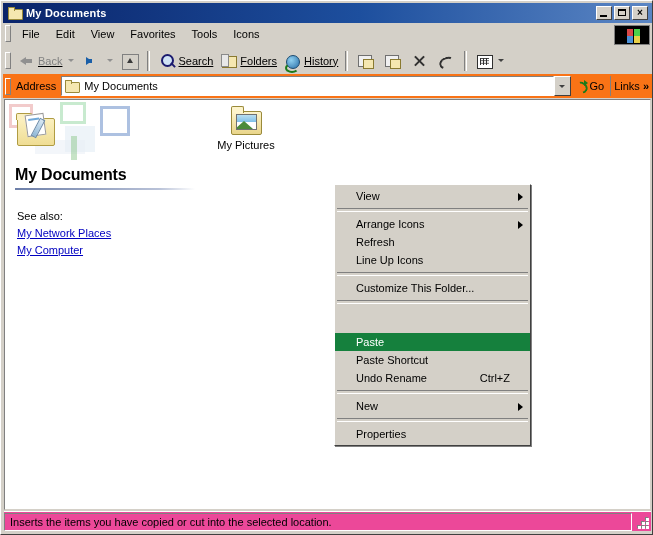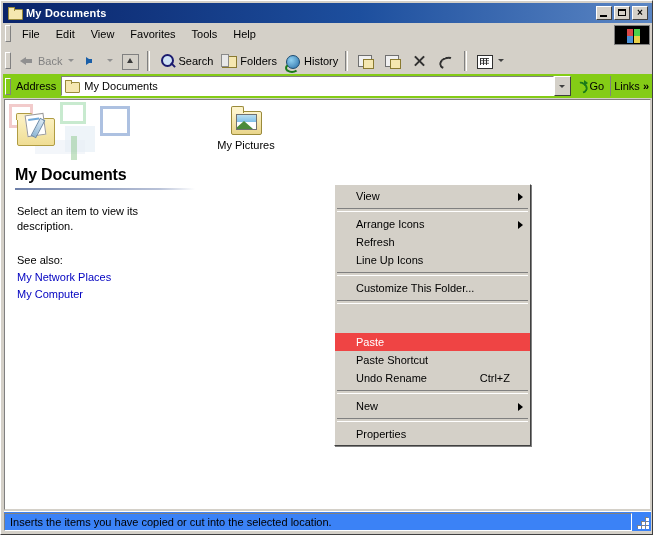--- a/index.html
+++ b/index.html
@@ -150,20 +150,21 @@
 
   
   #toolbar {
     position: absolute;
     left: 2px; top: 46px;
     width: 649px; height: 27px;
     background: #d4d0c8;
     display: flex;
     align-items: center;
     box-sizing: border-box;
+    text-decoration: underline;
   }
   .tb-btn {
     display: flex;
     align-items: center;
     height: 22px;
     padding: 0 3px;
     font-size: 11px;
     white-space: nowrap;
     color: #000;
     cursor: default;
@@ -301,21 +302,21 @@
     background:
       linear-gradient(to bottom, #303030 1px, transparent 1px) 0 0/100% 2.4px,
       linear-gradient(to right, #303030 1px, transparent 1px) 0 0/3px 100%;
   }
 
   
   #addressbar {
     position: absolute;
     left: 2px; top: 73px;
     width: 649px; height: 24px;
-    background: #84cc16;
+    background: #f97316;
     display: flex;
     align-items: center;
     box-sizing: border-box;
   }
   #address-label {
     font-size: 11px;
     padding: 0 5px 0 2px;
     white-space: nowrap;
   }
   #address-field {
@@ -482,20 +483,21 @@
     line-height: 13px;
   }
   #seealso {
     padding: 18px 0 0 12px;
     font-size: 11px;
     line-height: 17px;
   }
   #seealso .link {
     display: block;
     color: #0000c0;
+    text-decoration: underline;
     cursor: default;
   }
 
   
   #contentpane {
     position: absolute;
     left: 200px; top: 0;
     right: 0; bottom: 0;
   }
   .file-icon {
@@ -569,21 +571,21 @@
     height: 18px;
     line-height: 18px;
     padding: 0 20px 0 21px;
     font-size: 11px;
     color: #000000;
     white-space: nowrap;
     cursor: default;
     box-sizing: border-box;
   }
   .ctx-item.selected {
-    background: #ef4444;
+    background: #15803d;
     color: #ffffff;
     margin-top: 29px;
   }
   .ctx-accel {
     position: absolute;
     right: 20px;
     top: 0;
     font-size: 11px;
     margin-left: 36px;
   }
@@ -601,21 +603,21 @@
     margin: 3px 2px;
     border-top: 1px solid #808080;
     border-bottom: 1px solid #ffffff;
   }
 
   
   #statusbar {
     position: absolute;
     left: 3px; bottom: 3px;
     width: 647px; height: 20px;
-    background: #3b82f6;
+    background: #ec4899;
     border-top: 1px solid #ffffff;
     display: flex;
     align-items: center;
     box-sizing: border-box;
   }
   #status-panel {
     flex: 1;
     height: 18px;
     margin: 0 2px 0 0;
     border: 1px solid #808080;
@@ -658,21 +660,21 @@
     </div>
   </div>
 
   <div id="menubar">
     <div class="gripper"></div>
     <div class="menu-item">File</div>
     <div class="menu-item">Edit</div>
     <div class="menu-item">View</div>
     <div class="menu-item">Favorites</div>
     <div class="menu-item">Tools</div>
-    <div class="menu-item">Help</div>
+    <div class="menu-item">Icons</div>
     <div id="brand-logo">
       <i class="flaglet" style="left:12px;top:3px;background:#d84848;"></i>
       <i class="flaglet" style="left:19px;top:3px;background:#4ad04a;"></i>
       <i class="flaglet" style="left:12px;top:10px;background:#4a90d8;"></i>
       <i class="flaglet" style="left:19px;top:10px;background:#e8d048;"></i>
     </div>
   </div>
 
   <div id="toolbar">
     <div class="gripper"></div>
@@ -777,21 +779,20 @@
           <span class="pf-back"></span>
           <span class="pf-tab"></span>
           <span class="pf-doc">
               <i></i>
             </span>
           <span class="pf-pen"></span>
         </div>
       </div>
       <div id="panel-title">My Documents</div>
       <div id="panel-rule"></div>
-      <div id="panel-desc">Select an item to view its description.</div>
       <div id="seealso">
         <div>See also:</div>
         <a class="link">My Network Places</a>
         <a class="link">My Computer</a>
       </div>
     </div>
 
     <div id="contentpane">
       <div class="file-icon" style="left:4px; top:6px;">
         <div class="fi-graphic">

